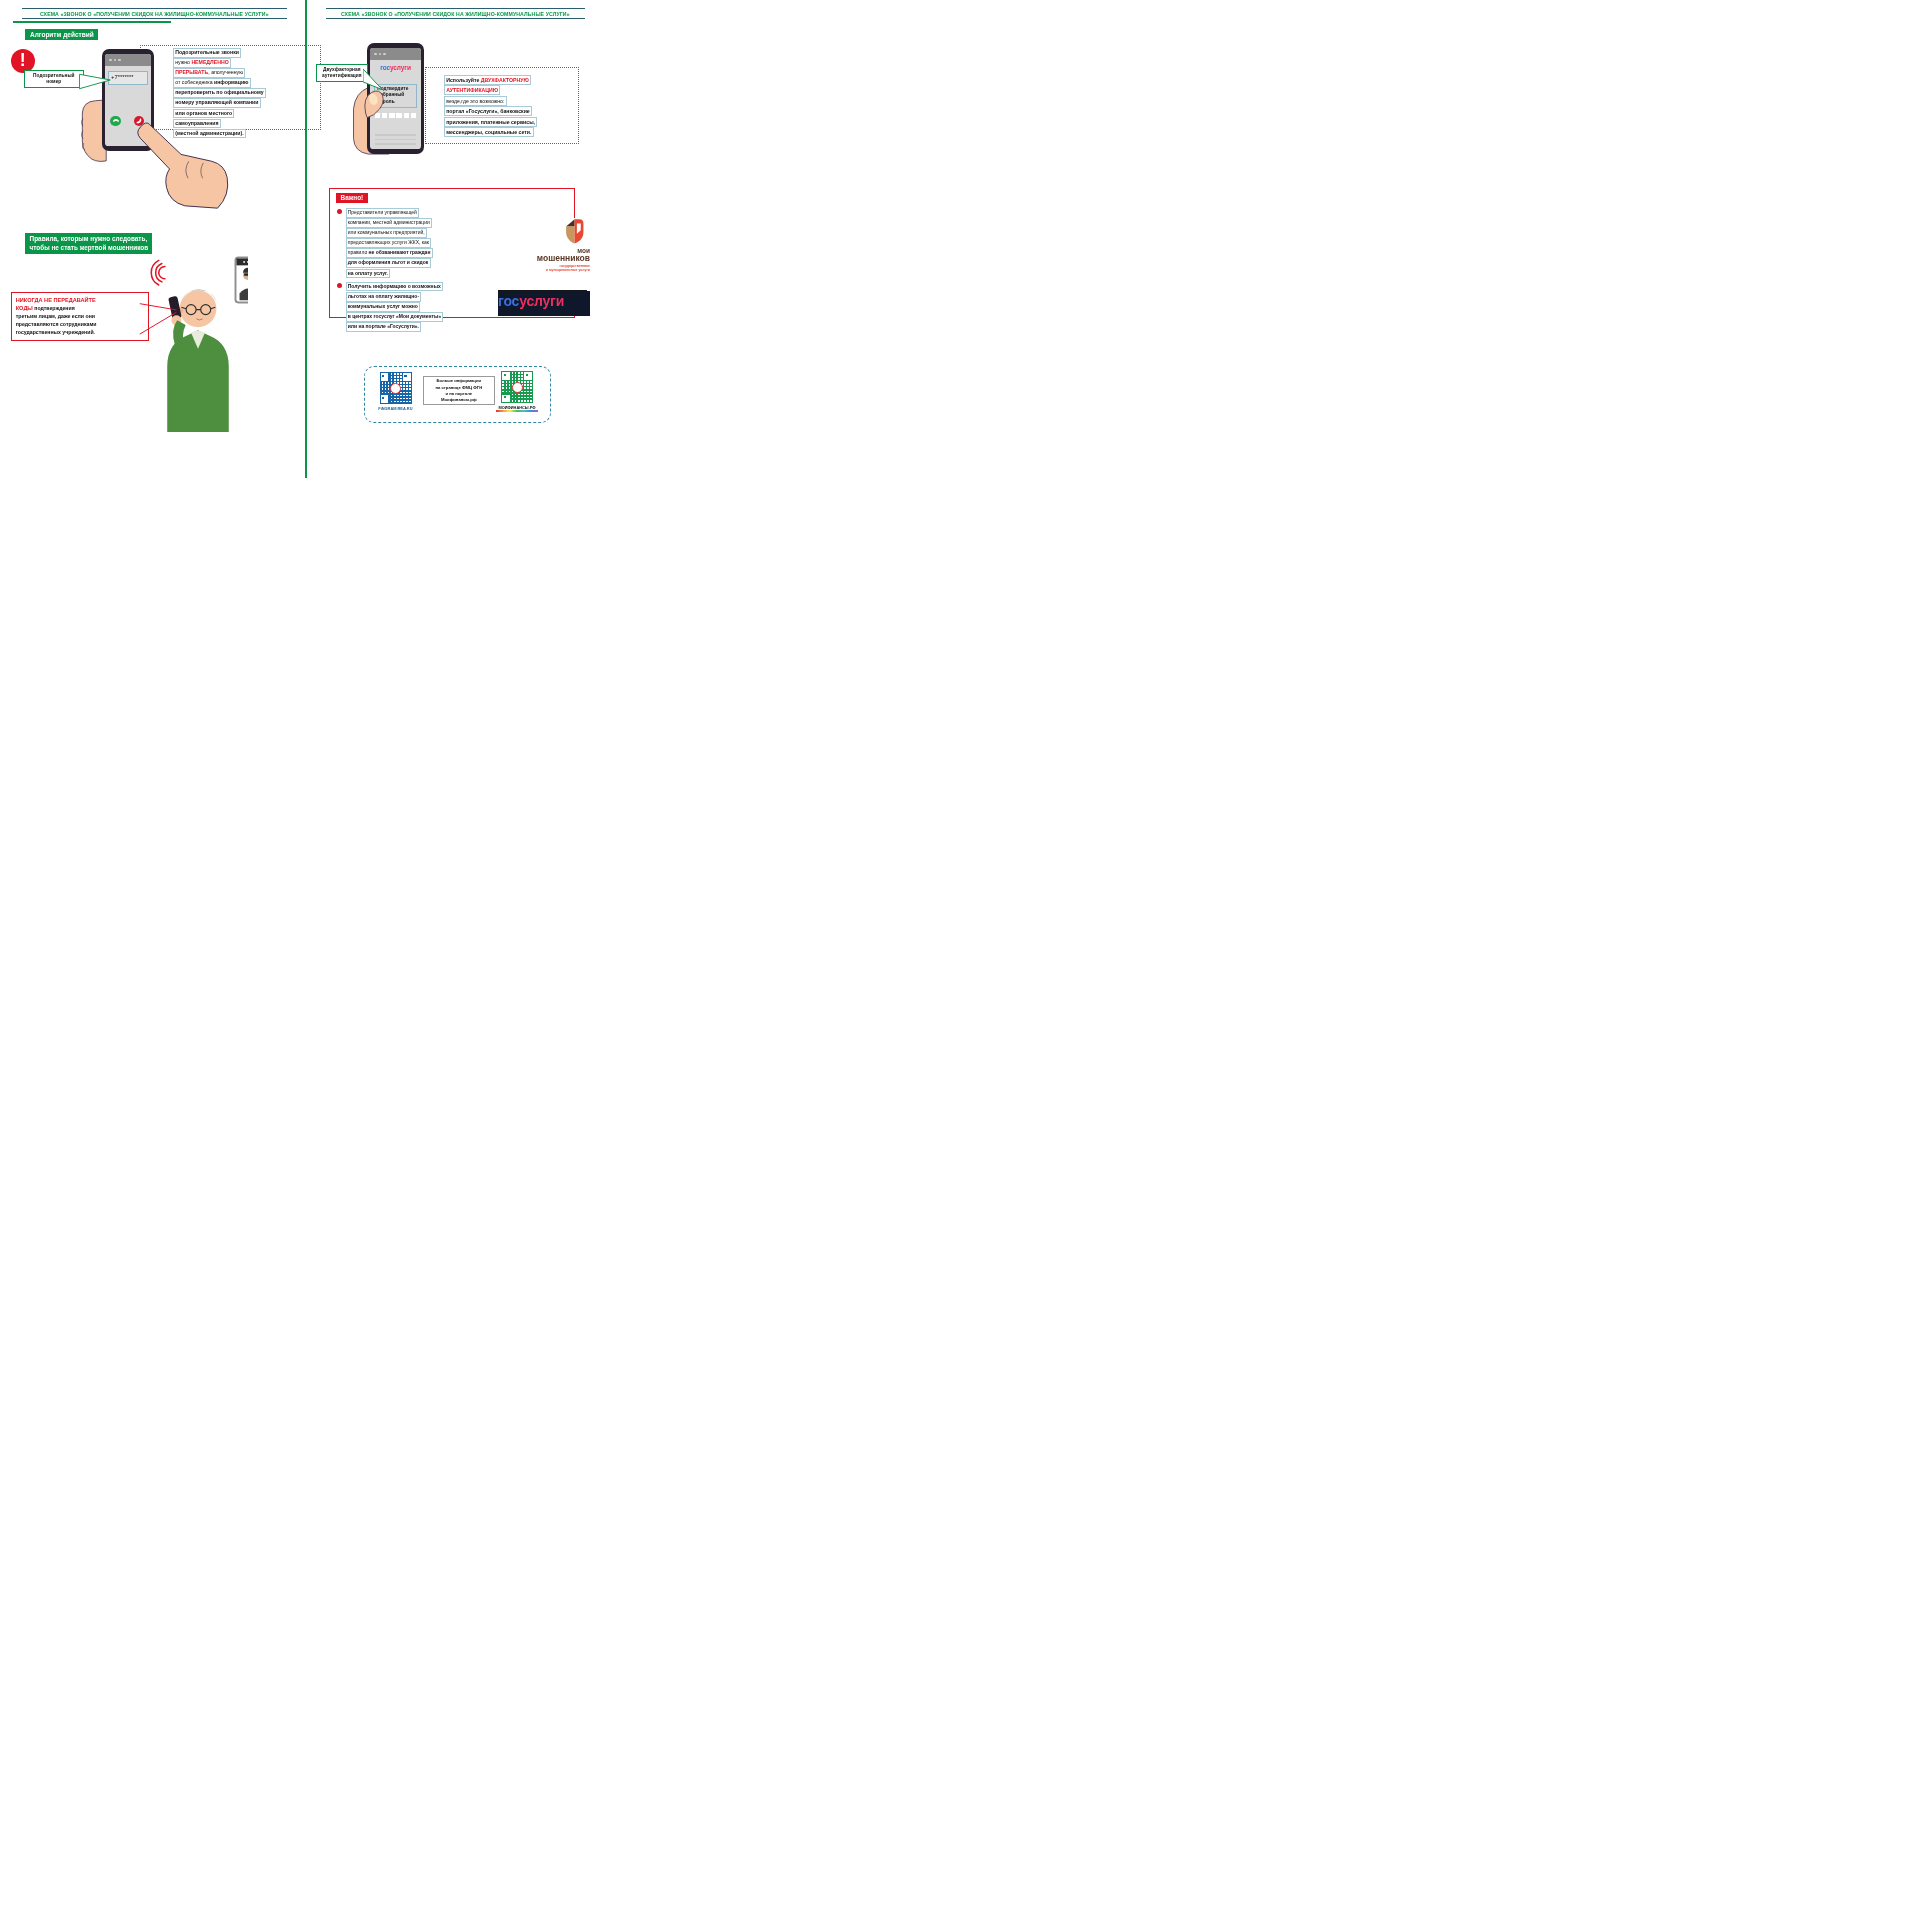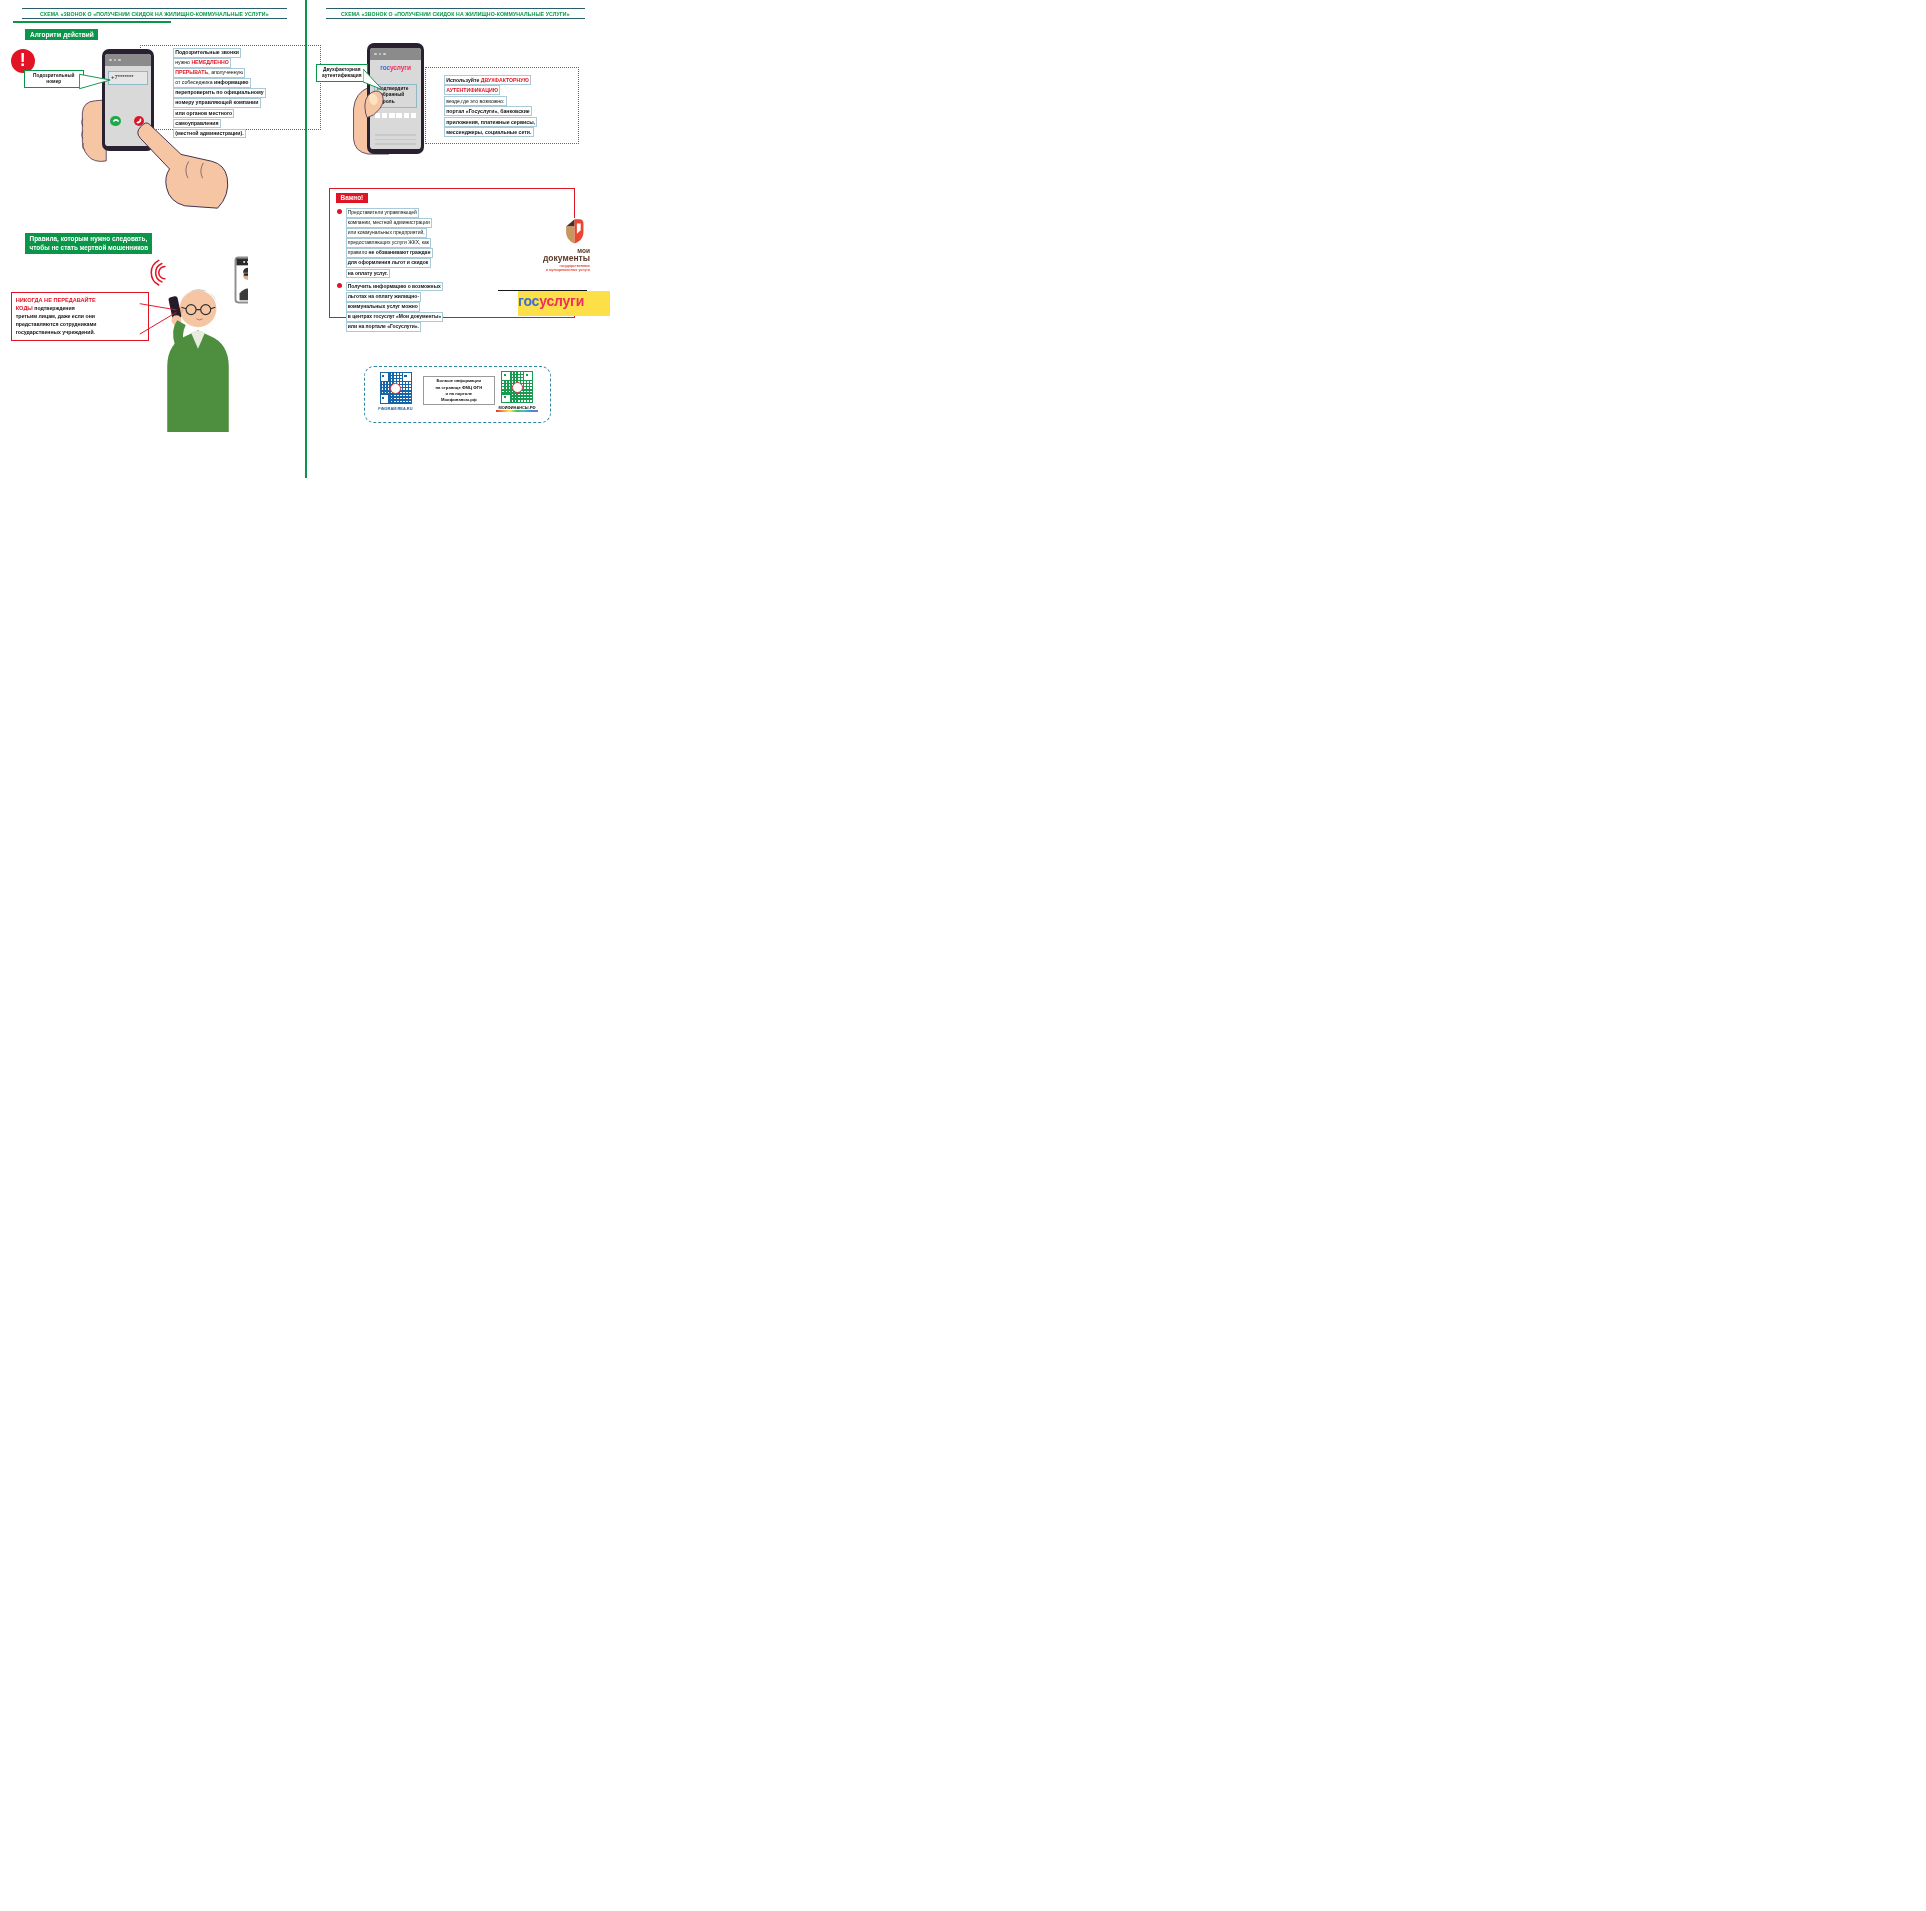--- a/index.html
+++ b/index.html
@@ -69,21 +69,21 @@
   .brow{display:flex;gap:3.5px;margin-bottom:3.1px;}
   .bdot{width:5px;height:5px;border-radius:50%;background:#e01424;flex:none;margin-top:1.2px;}
 
   #mydocs{left:521px;top:218px;width:69px;height:82px;background:#fff;z-index:1;
           display:flex;flex-direction:column;align-items:flex-end;}
   #mydocs .t1{font-weight:700;font-size:6.5px;line-height:7px;color:#5b3a29;margin-top:2.3px;}
   #mydocs .t2{font-weight:700;font-size:8.5px;line-height:9.2px;color:#5b3a29;}
   #mydocs .sub{font-weight:700;font-size:3.5px;line-height:4.2px;color:#e44b38;}
   #mydocs svg{margin-right:5.4px;}
   #black-line{left:498px;top:290px;width:89px;height:1.2px;background:#161616;z-index:2;}
-  #big-logo{left:518px;top:291px;width:92px;height:25.4px;background:#fde047;z-index:1;
+  #big-logo{left:498px;top:291px;width:92px;height:25.4px;background:#0f172a;z-index:1;
             font-weight:800;font-size:14px;line-height:21.6px;letter-spacing:-0.2px;}
 
   #qr-box{left:364px;top:366px;width:185px;height:55px;background:#fff;
           border:1.3px dashed #2e86a0;border-radius:10px;z-index:1;}
   .qr{position:absolute;}
   #qr-l{left:14.6px;top:5px;width:32px;height:32px;
         background:repeating-linear-gradient(0deg,#1565a8 0 1.5px,transparent 1.5px 3.1px),
                    repeating-linear-gradient(90deg,#1565a8 0 1.5px,#fff 1.5px 3.1px);}
   #qr-r{left:136px;top:4.2px;width:32px;height:32px;
         background:repeating-linear-gradient(0deg,#169b4f 0 1.5px,transparent 1.5px 3.1px),
@@ -311,21 +311,21 @@
   </div>
 
   <div class="abs" id="mydocs">
     <svg width="21.6" height="27" viewBox="0 0 56 70">
       <path d="M8,22 L30,3 L30,22 Z" fill="#4a2f23"></path>
       <path d="M8,22 L30,22 L30,66 C17,61 8,50 8,36 Z" fill="#c6975f"></path>
       <path d="M30,3 L43,3 C49,3 53,7 53,13 L53,36 C53,52 43,61 30,66 Z" fill="#e84733"></path>
       <path d="M36,14 h10 v18 l-10,9 Z" fill="#fff"></path>
     </svg>
     <div class="t1">мои</div>
-    <div class="t2">документы</div>
+    <div class="t2">мошенников</div>
     <div class="sub">государственные</div>
     <div class="sub">и муниципальные услуги</div>
   </div>
   <div class="abs" id="black-line"></div>
   <div class="abs" id="big-logo">
     <span class="gos-blue">гос</span><span class="gos-pink">услуги</span>
   </div>
 
   <div class="abs" id="qr-box">
     <div class="qr" id="qr-l">

